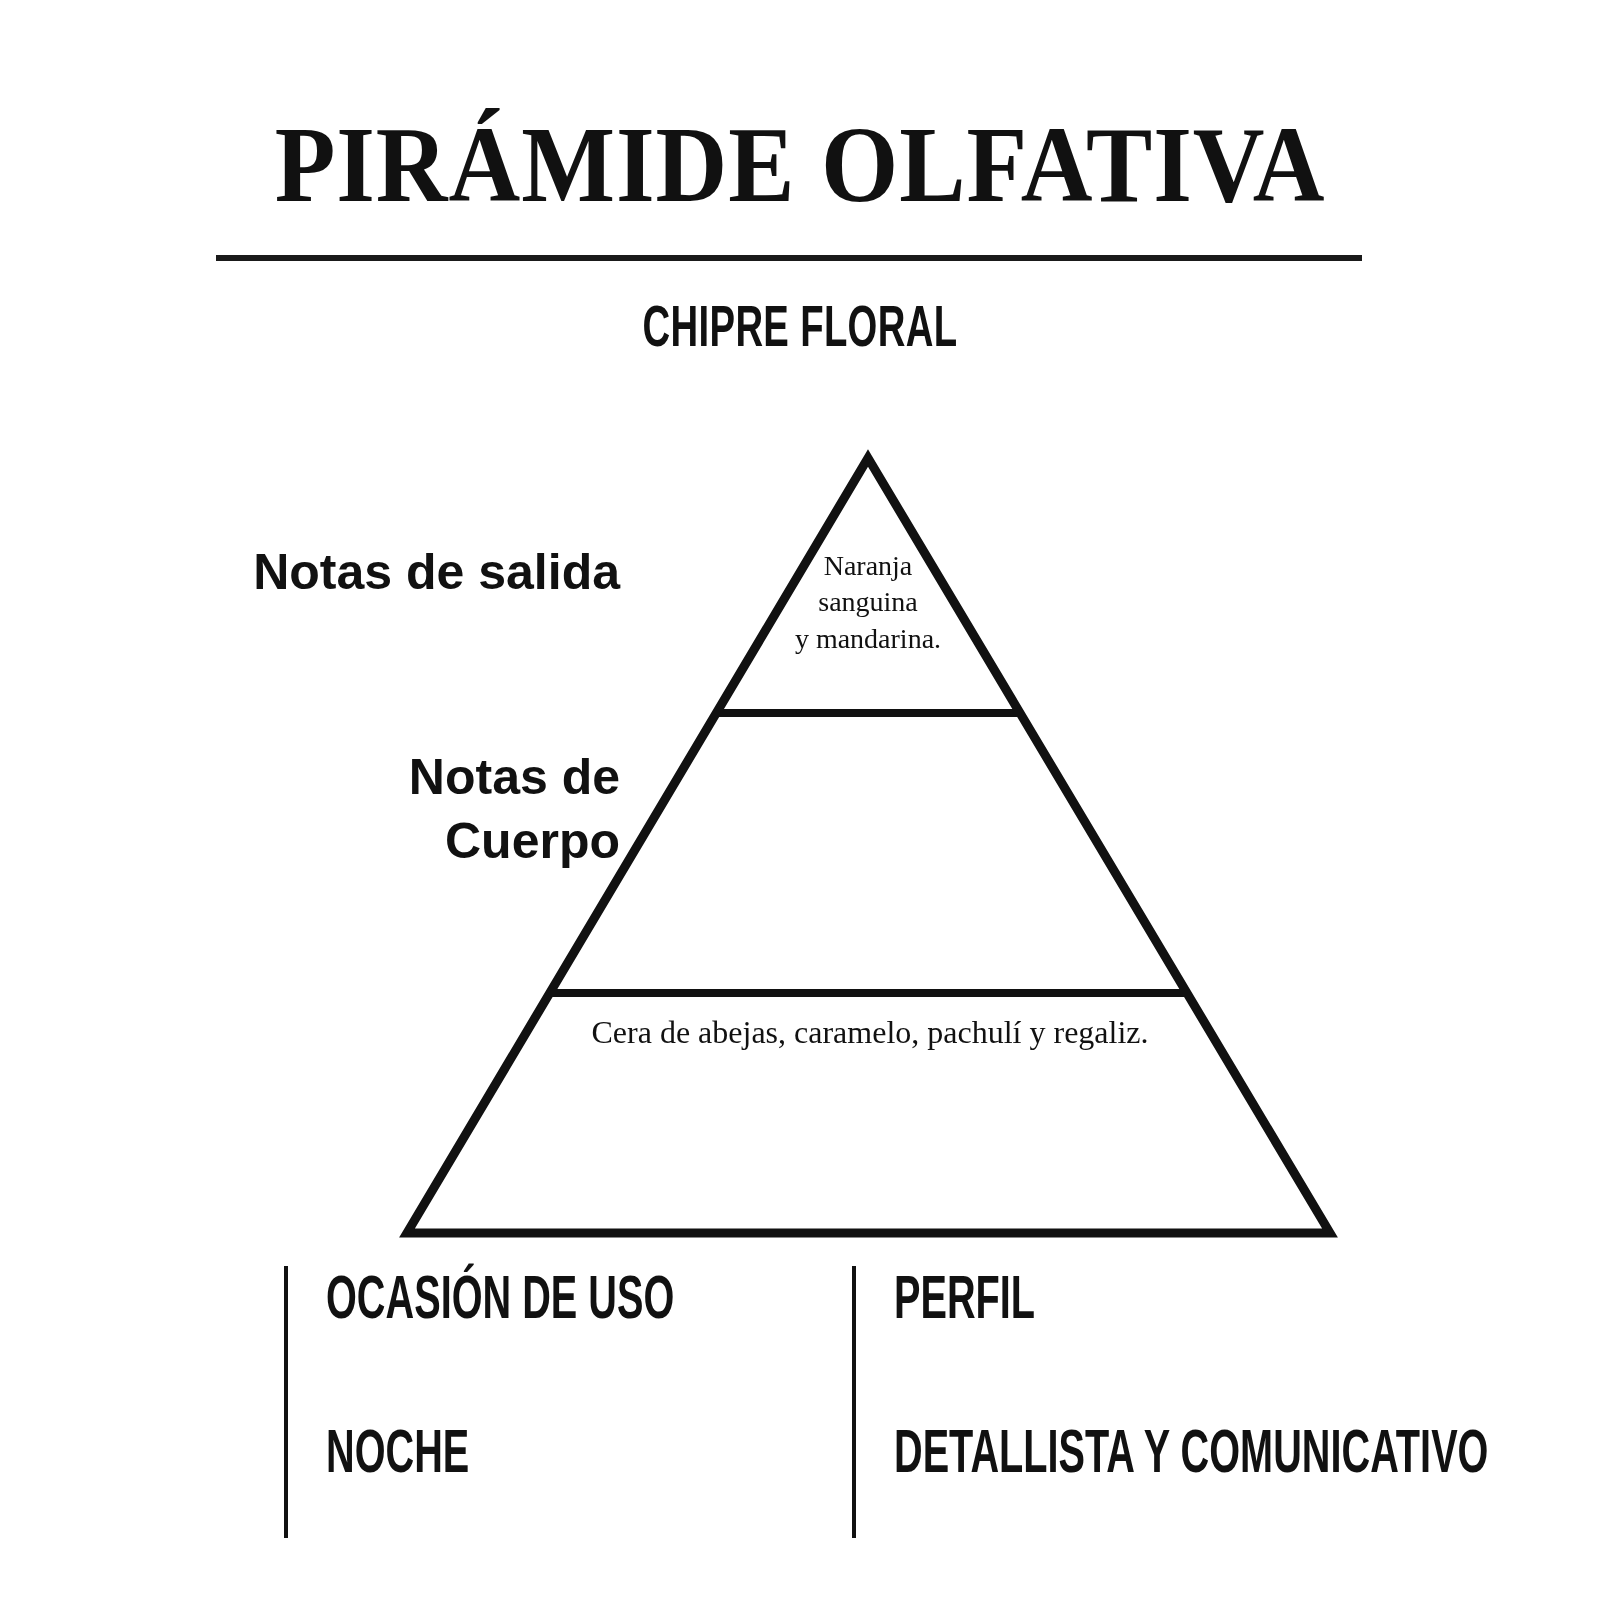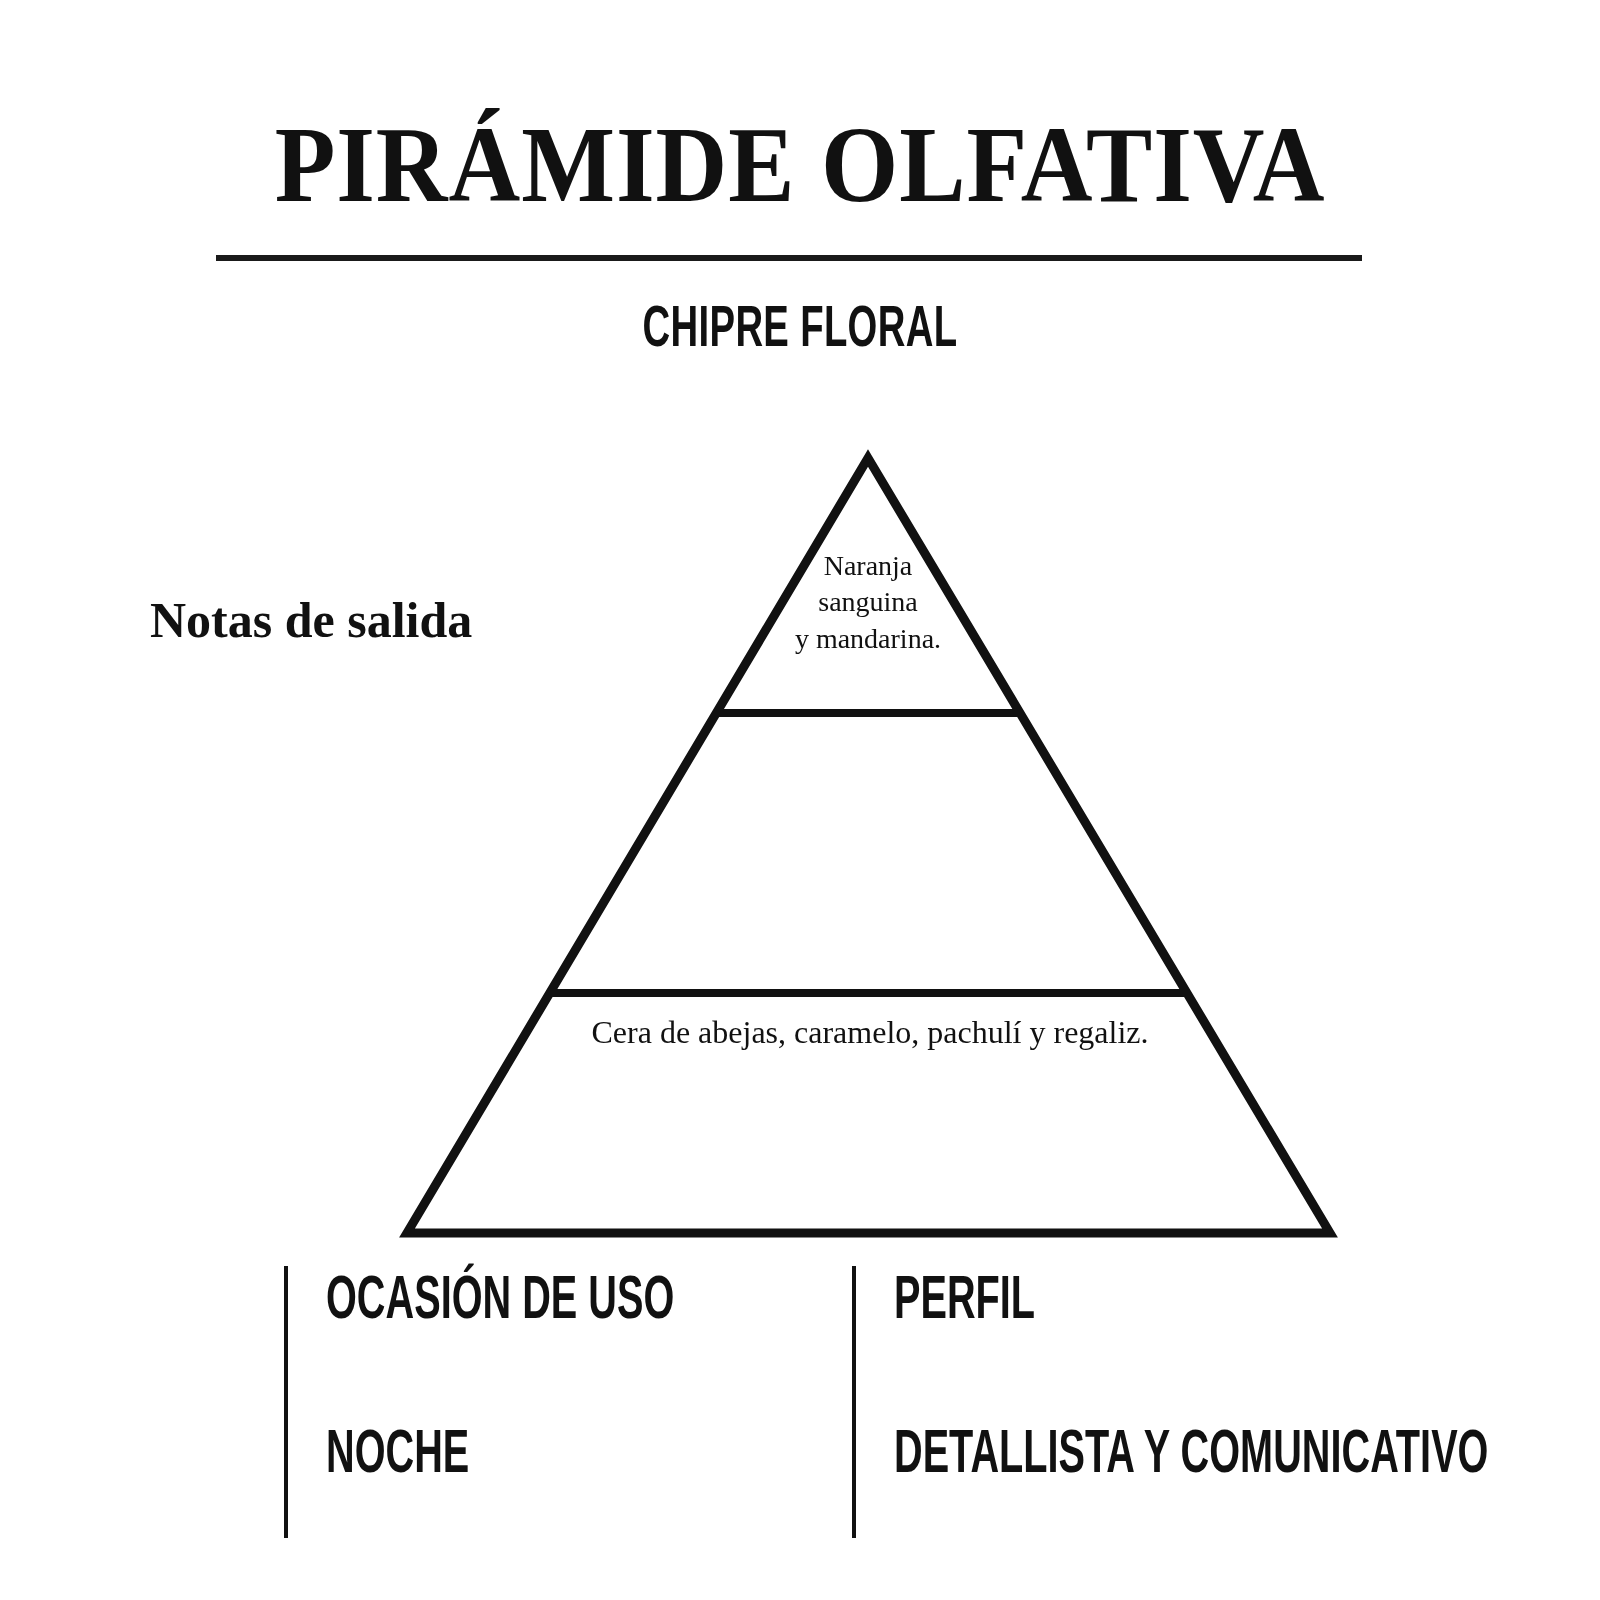--- a/index.html
+++ b/index.html
@@ -100,27 +100,26 @@
   .note-base {
     left: 420px;
     top: 1012px;
     width: 900px;
     font-size: 32px;
   }
 
   
   .side-label {
     position: absolute;
-    font-family: Liberation Serif, serif;
+    font-family: Liberation Sans, sans-serif;
     font-weight: 700;
     color: #111111;
     line-height: 1.28;
-    text-align: left;
+    text-align: right;
     white-space: pre-line;
-    margin-top: 48px;
   }
   .label-salida {
     left: 150px;
     top: 540px;
     width: 470px;
     font-size: 50px;
   }
   .label-cuerpo {
     left: 150px;
     top: 745px;
@@ -195,20 +194,22 @@
       <line x1="549" y1="993" x2="1187" y2="993" stroke="#111111" stroke-width="8"></line>
     </svg>
   </div>
 
   <div class="note-text note-top" style="white-space: pre-line;">Naranja
 sanguina
 y mandarina.</div>
   <div class="note-text note-base" style="white-space: pre-line;">Cera de abejas, caramelo, pachulí y regaliz.</div>
 
   <div class="side-label label-salida">Notas de salida</div>
+  <div class="side-label label-cuerpo">Notas de
+Cuerpo</div>
 
   <div class="info-col col-ocasion">
     <div class="info-rule"></div>
     <div class="info-body">
       <div class="info-heading">OCASIÓN DE USO</div>
       <div class="info-value">NOCHE</div>
     </div>
   </div>
 
   <div class="info-col col-perfil">

